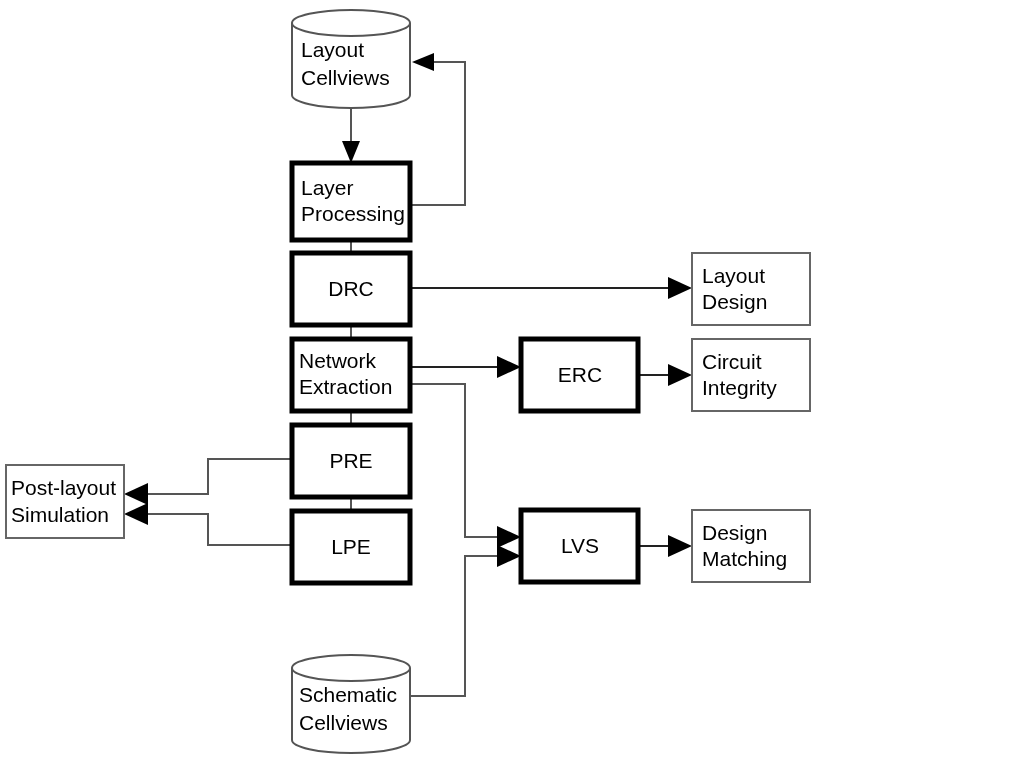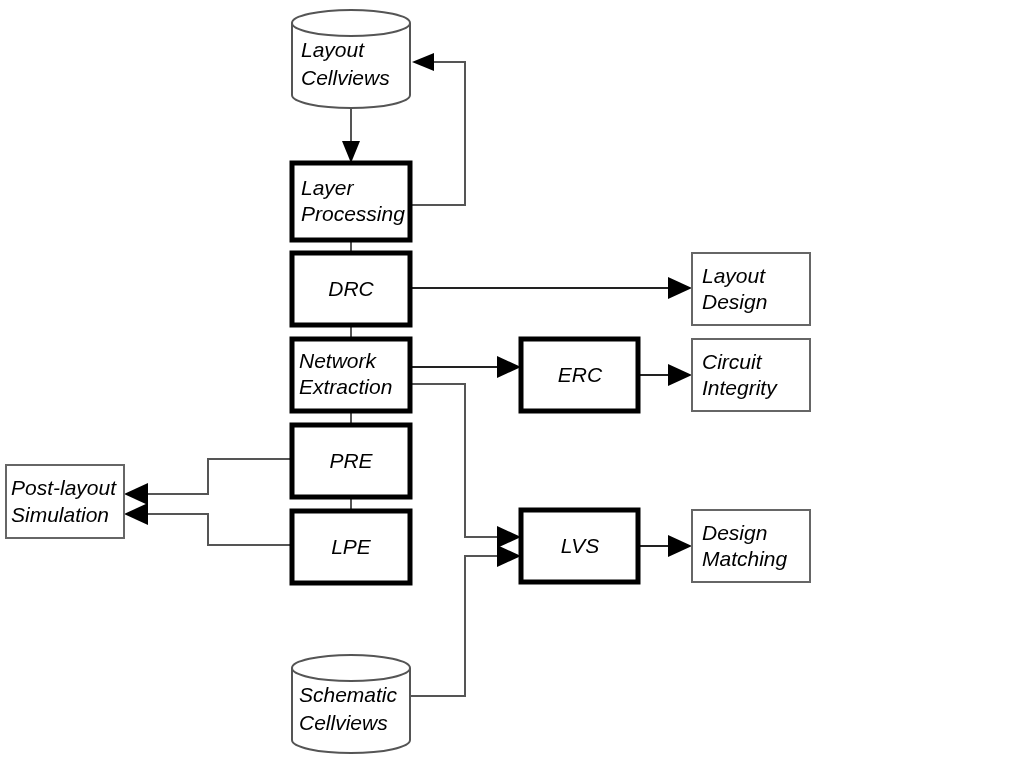--- a/index.html
+++ b/index.html
@@ -6,21 +6,20 @@
     margin: 0;
     padding: 0;
     background: #ffffff;
   }
   #diagram-root {
     position: relative;
     width: 1036px;
     height: 783px;
     background: #ffffff;
     font-family: "Liberation Sans", sans-serif;
-    font-style: italic;
   }
   svg#flow {
     display: block;
     width: 1036px;
     height: 783px;
   }
   .node-box-thick {
     fill: #ffffff;
     stroke: #000000;
     stroke-width: 5;

